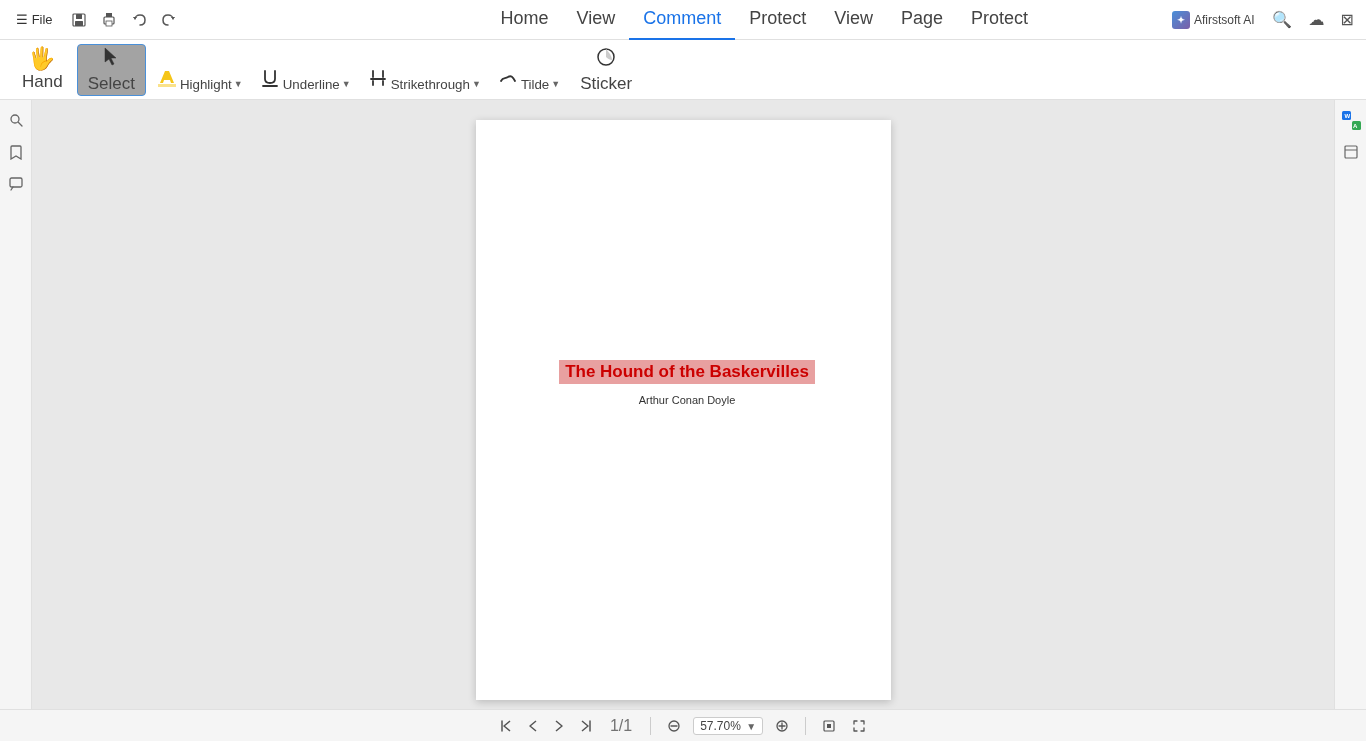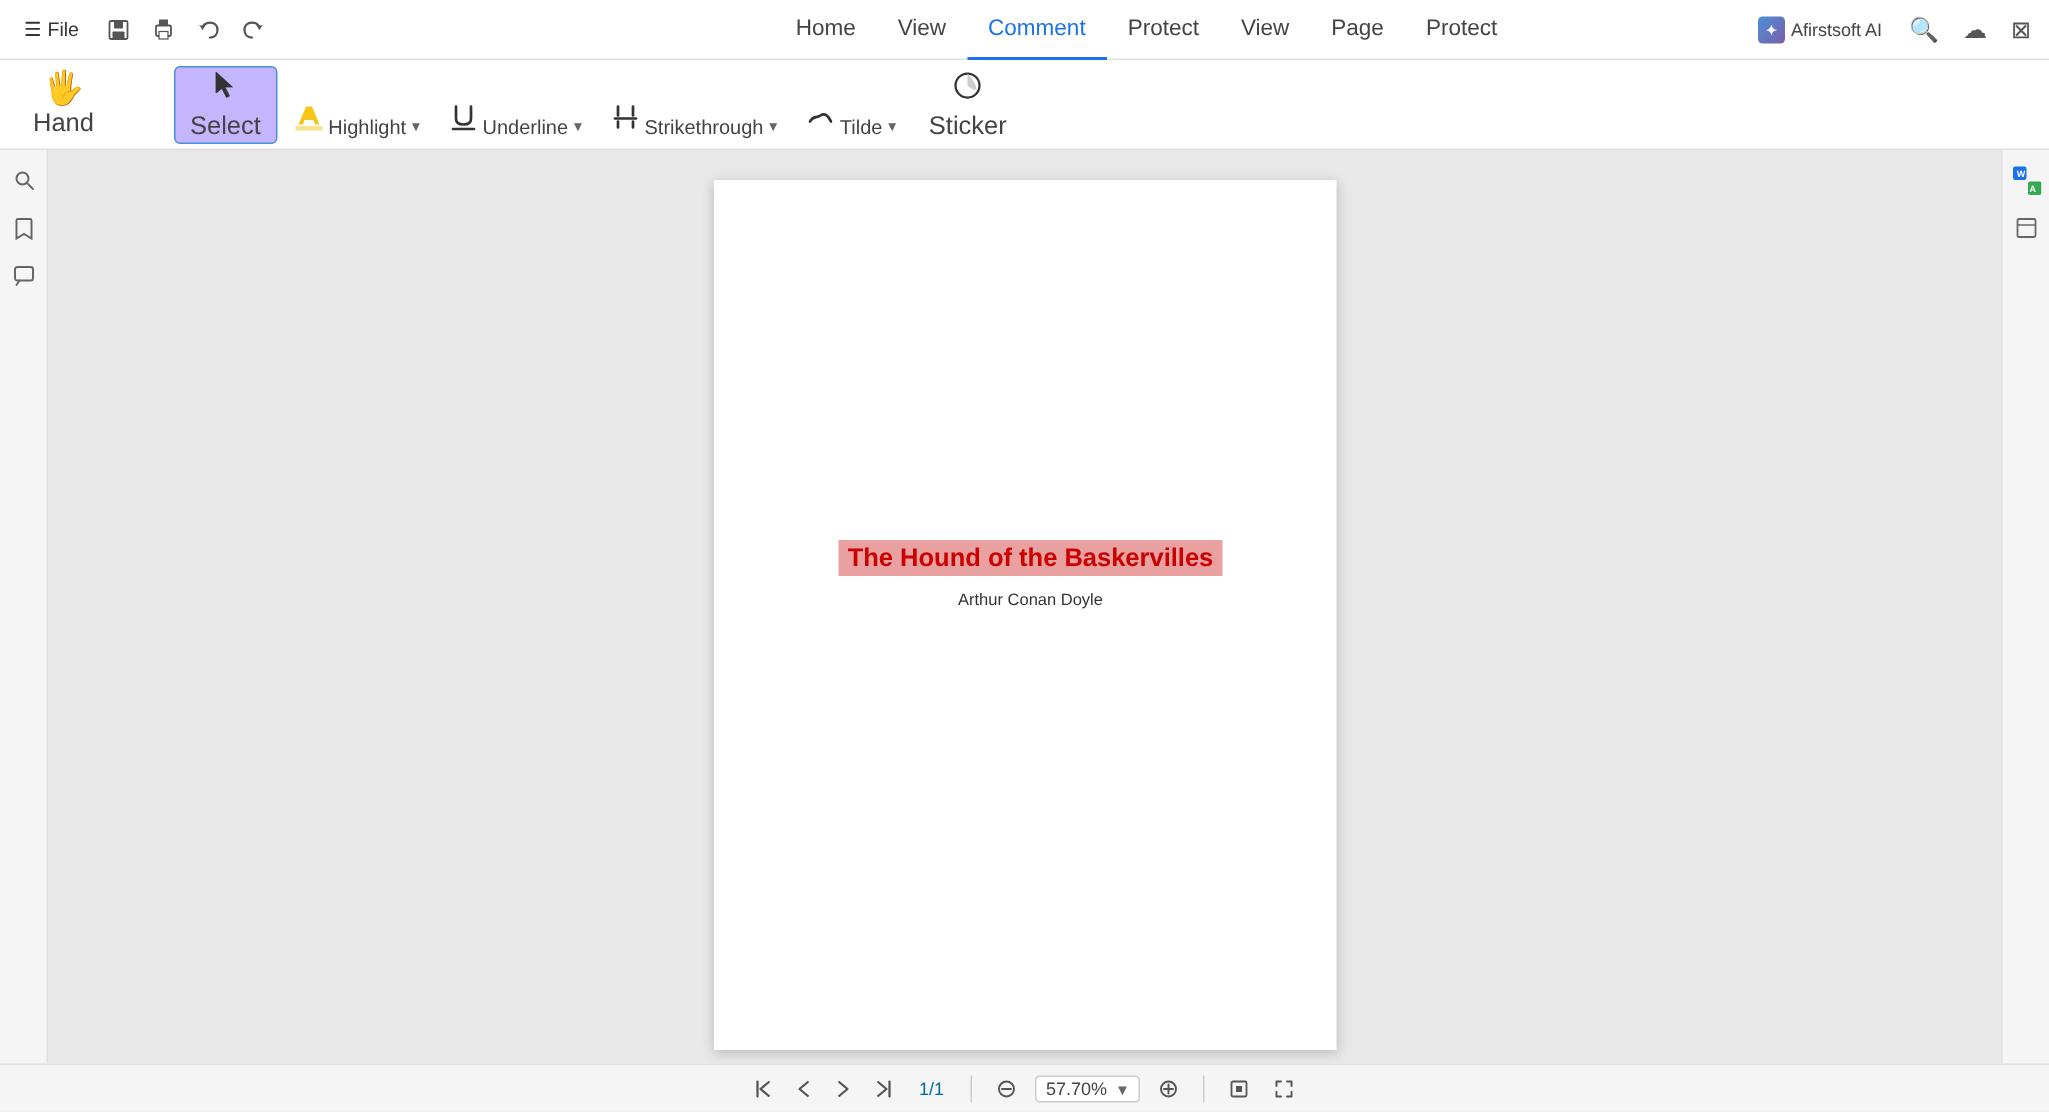--- a/index.html
+++ b/index.html
@@ -45,21 +45,21 @@
     }
     .nav-tabs {
       display: flex;
       align-items: center;
       gap: 0;
       margin-left: 180px;
       flex: 1;
       justify-content: center;
     }
     .nav-tab {
-      font-size: 15px;
+      font-size: 18px;
       padding: 8px 14px;
       cursor: pointer;
       color: #444;
       border-bottom: 2px solid transparent;
       height: 40px;
       display: flex;
       align-items: center;
     }
     .nav-tab.active { color: #1a73e8; border-bottom: 2px solid #1a73e8; }
     .right-actions {
@@ -125,21 +125,21 @@
       background: none;
       border: none;
       cursor: pointer;
       padding: 4px 10px;
       border-radius: 4px;
       gap: 2px;
       min-width: 50px;
       height: 52px;
       color: #444;
     }
-    .tool-btn.active { background: #c4b5fd; border: 1px solid #4a90d9; margin-left: 39px; }
+    .tool-btn.active { background: #a3a3a3; border: 1px solid #4a90d9; }
     .tool-btn .icon { font-size: 22px; line-height: 1; }
     .tool-btn .label { font-size: 17px; color: #444; white-space: nowrap; }
     .tool-btn-with-arrow {
       display: flex;
       align-items: flex-end;
       justify-content: center;
       background: none;
       border: none;
       cursor: pointer;
       padding: 4px 6px;
@@ -288,22 +288,22 @@
       border: none;
       cursor: pointer;
       padding: 2px 4px;
       font-size: 13px;
       color: #555;
       border-radius: 3px;
       display: flex;
       align-items: center;
     }
     .page-info {
-      font-size: 12px;
-      color: #0369a1;
+      font-size: 16px;
+      color: #737373;
       padding: 0 6px;
     }
     .zoom-display {
       font-size: 12px;
       color: #444;
       border: 1px solid #ccc;
       padding: 1px 6px;
       border-radius: 3px;
       background: white;
       min-width: 60px;

